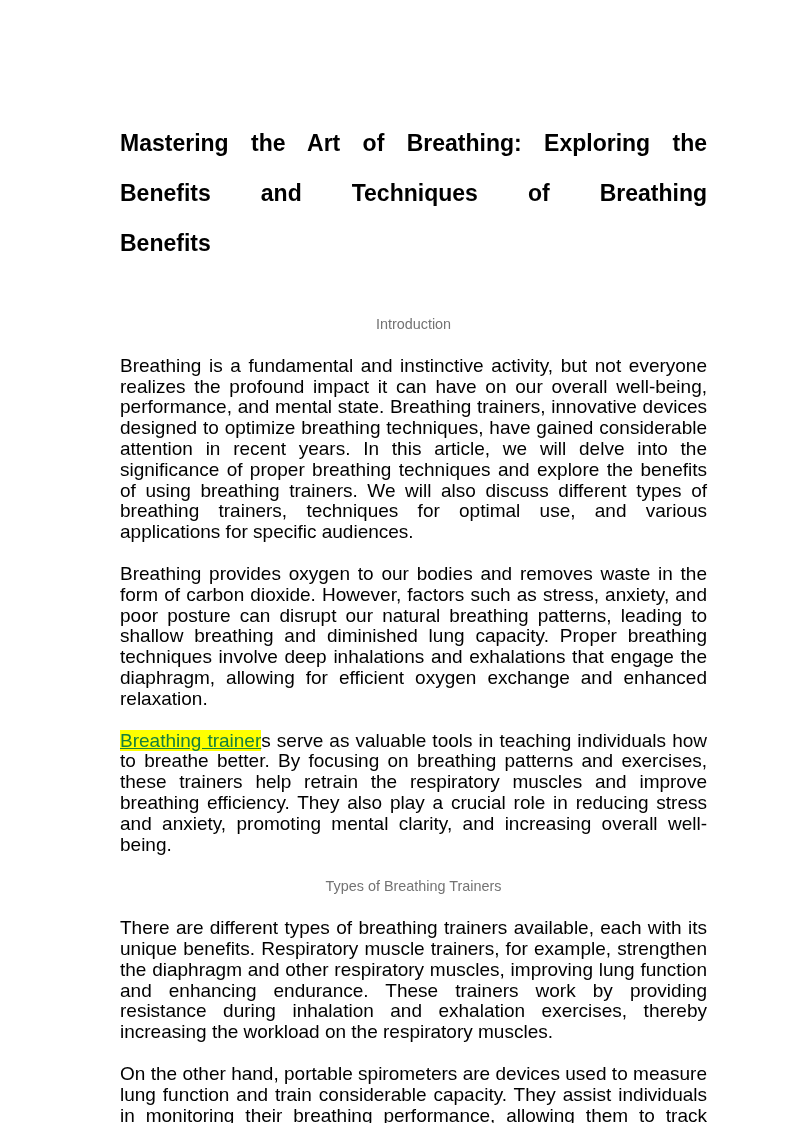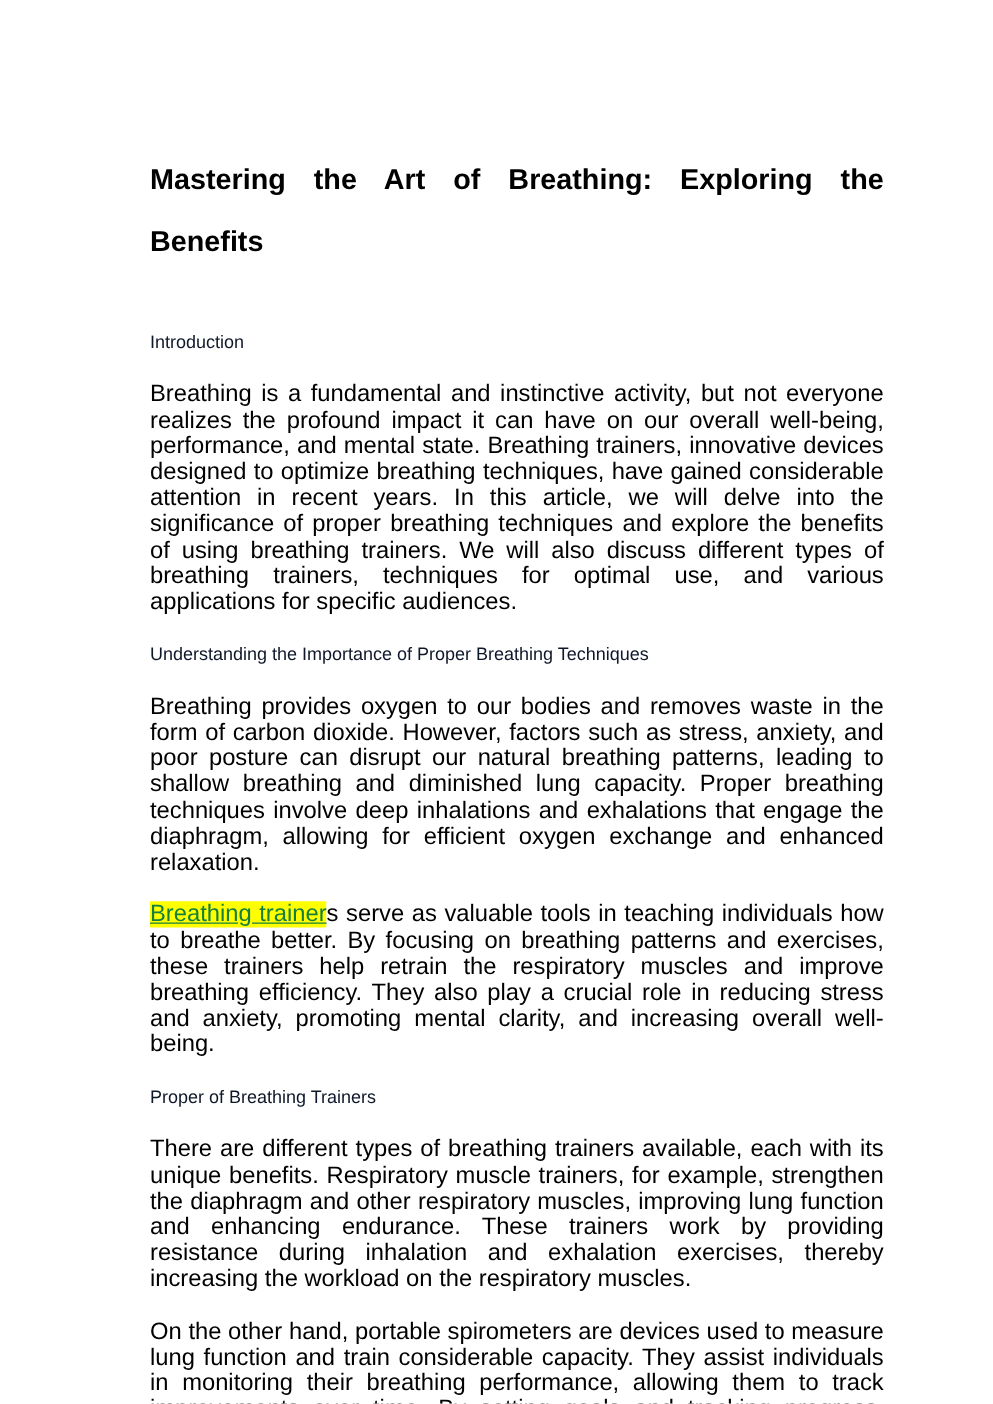--- a/index.html
+++ b/index.html
@@ -33,50 +33,50 @@
   .para {
     font-size: 19px;
     line-height: 20.8px;
     text-align: justify;
     margin-bottom: 21px;
     color: #000000;
   }
   .heading {
     font-size: 14.4px;
     line-height: 20.8px;
-    text-align: left;
+    text-align: center;
     margin-bottom: 21px;
-    color: #0f172a;
+    color: #737373;
   }
   a.doc-link {
     color: #15803d;
     text-decoration: underline;
     background: #ffff00;
     cursor: pointer;
   }
 </style>
 </head>
 <body>
 
 <div class="page">
 
   <h1 class="doc-title">
     <span class="title-line jline">Mastering the Art of Breathing: Exploring the</span>
+    <span class="title-line jline">Benefits and Techniques of Breathing</span>
     <span class="title-line">Benefits</span>
   </h1>
 
   <p class="heading">Introduction</p>
 
   <p class="para">Breathing is a fundamental and instinctive activity, but not everyone realizes the profound impact it can have on our overall well-being, performance, and mental state. Breathing trainers, innovative devices designed to optimize breathing techniques, have gained considerable attention in recent years. In this article, we will delve into the significance of proper breathing techniques and explore the benefits of using breathing trainers. We will also discuss different types of breathing trainers, techniques for optimal use, and various applications for specific audiences.</p>
 
-  <p class="heading">Understanding the Importance of Proper Breathing Techniques</p>
 
   <p class="para">Breathing provides oxygen to our bodies and removes waste in the form of carbon dioxide. However, factors such as stress, anxiety, and poor posture can disrupt our natural breathing patterns, leading to shallow breathing and diminished lung capacity. Proper breathing techniques involve deep inhalations and exhalations that engage the diaphragm, allowing for efficient oxygen exchange and enhanced relaxation.</p>
 
   <p class="para"><a class="doc-link" href="#">Breathing trainer</a><span>s serve as valuable tools in teaching individuals how to breathe better. By focusing on breathing patterns and exercises, these trainers help retrain the respiratory muscles and improve breathing efficiency. They also play a crucial role in reducing stress and anxiety, promoting mental clarity, and increasing overall well-being.</span></p>
 
-  <p class="heading">Proper of Breathing Trainers</p>
+  <p class="heading">Types of Breathing Trainers</p>
 
   <p class="para">There are different types of breathing trainers available, each with its unique benefits. Respiratory muscle trainers, for example, strengthen the diaphragm and other respiratory muscles, improving lung function and enhancing endurance. These trainers work by providing resistance during inhalation and exhalation exercises, thereby increasing the workload on the respiratory muscles.</p>
 
   <p class="para">On the other hand, portable spirometers are devices used to measure lung function and train considerable capacity. They assist individuals in monitoring their breathing performance, allowing them to track improvements over time. By setting goals and tracking progress, users can</p>
 
 </div>
 
 </body></html>

